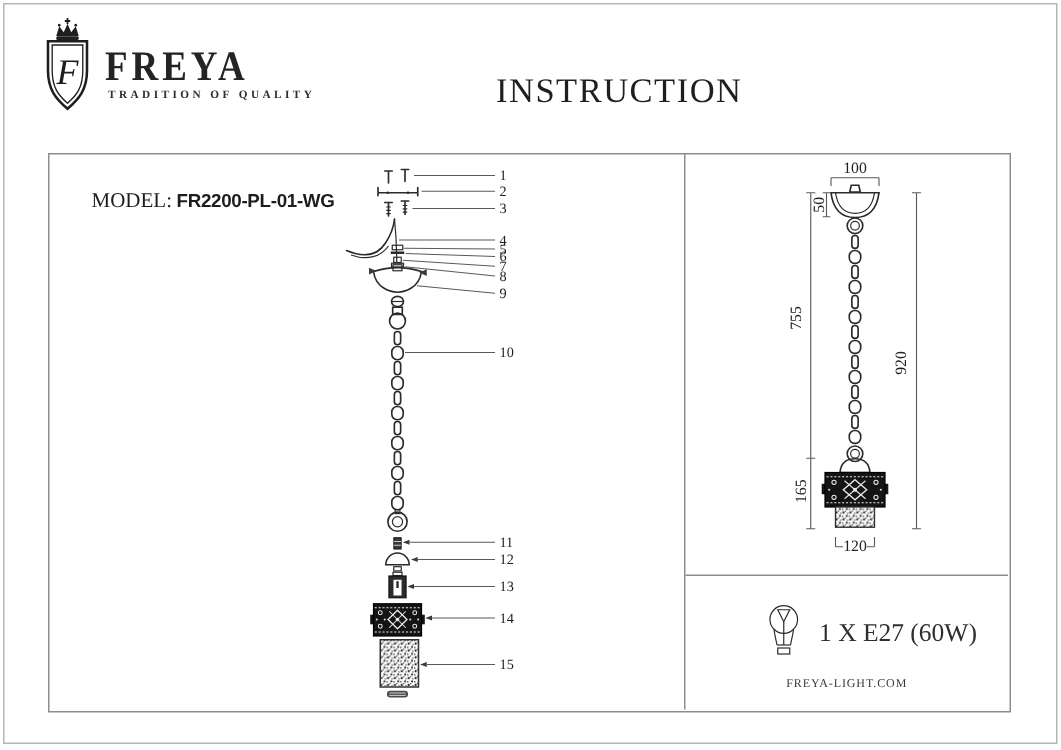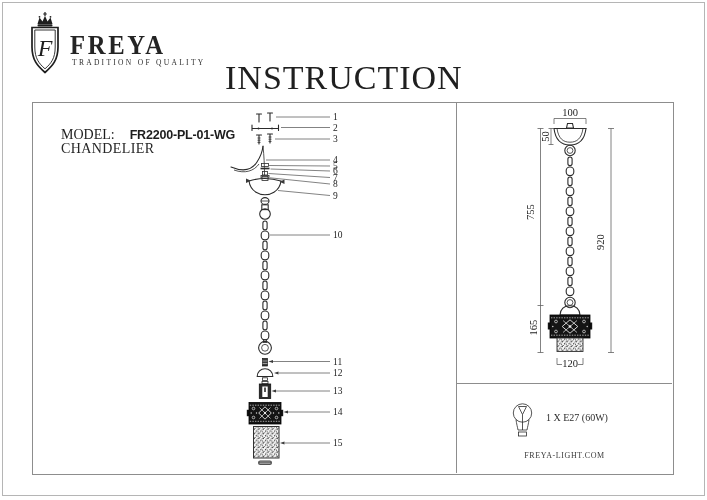--- a/index.html
+++ b/index.html
@@ -10,37 +10,37 @@
   .abs{position:absolute;}
   #page-border{left:2px;top:2px;width:701px;height:492px;border:1px solid #b5b5b5;}
   
   #brand-wordmark{
     left:70px;top:31px;font-size:28px;font-weight:bold;letter-spacing:3px;
     color:#242424;transform:scaleX(0.88);transform-origin:left top;line-height:28px;
     white-space:nowrap;
   }
   #brand-tagline{
     left:72px;top:58px;font-size:7.5px;letter-spacing:2.3px;color:#2d2d2d;
-    white-space:nowrap;font-weight:normal;
+    white-space:nowrap;font-weight:bold;
   }
   #page-title{
-    left:225px;top:62px;width:270px;text-align:left;font-size:34px;
+    left:225px;top:45px;width:270px;text-align:right;font-size:23px;
     letter-spacing:1px;color:#1f1f1f;line-height:32px;white-space:nowrap;
   }
   
   #content-frame{left:32px;top:102px;width:640px;height:371px;border:1px solid #8d8d8d;}
   #panel-divider{left:456px;top:102px;width:1px;height:371px;background:#8d8d8d;}
   #right-divider{left:457px;top:383px;width:215px;height:1px;background:#8d8d8d;}
   
   #model-block{left:61px;top:127px;line-height:14px;white-space:nowrap;}
   #model-label{font-weight:normal;font-variant:small-caps;font-size:14px;color:#1d1d1d;}
-  #model-value{font-family:"Liberation Sans", sans-serif;font-weight:bold;font-size:12.5px;letter-spacing:-0.2px;color:#1d1d1d;margin-left:15px;}
+  #model-value{font-family:"Liberation Sans", sans-serif;font-weight:bold;font-size:12.5px;letter-spacing:-0.2px;color:#1d1d1d;margin-left:3px;}
   #product-type{font-variant:small-caps;font-size:14px;letter-spacing:0.4px;color:#262626;}
   
-  #bulb-spec{left:546px;top:412px;font-size:10px;color:#2e2e2e;white-space:nowrap;}
+  #bulb-spec{left:546px;top:412px;font-size:17px;color:#2e2e2e;white-space:nowrap;}
   #website-url{left:457px;top:451px;width:215px;text-align:center;font-size:8px;
     letter-spacing:0.6px;color:#3a3a3a;font-weight:normal;}
   
   #diagram-svg{left:0;top:0;width:707px;height:500px;}
   svg text{font-family:"Liberation Serif", serif;}
   .ln{stroke:#2b2b2b;fill:none;stroke-width:1.1;stroke-linecap:round;}
   .lnthin{stroke:#2b2b2b;fill:none;stroke-width:0.8;}
   .ld{stroke:#5a5a5a;stroke-width:0.75;fill:none;}
   .lbl{font-size:9.5px;fill:#1d1d1d;}
   .dim{font-size:10.5px;fill:#222222;}
@@ -68,21 +68,20 @@
 <div id="page-title" class="abs">INSTRUCTION</div>
 
 <div id="content-frame" class="abs"></div>
 <div id="panel-divider" class="abs"></div>
 <div id="right-divider" class="abs"></div>
 
 <div id="model-block" class="abs">
   <div>
     <span id="model-label">MODEL:</span><span id="model-value">FR2200-PL-01-WG</span>
   </div>
-  <div id="product-type">CHANDELIER</div>
 </div>
 
 <svg id="diagram-svg" class="abs" viewBox="0 0 707 500">
   <defs>
     <pattern id="speckle" width="4.6" height="4.6" patternUnits="userSpaceOnUse">
       <rect width="4.6" height="4.6" fill="#fbfbfb"></rect>
       <circle cx="1.1" cy="1.3" r="0.75" fill="#1b1b1b"></circle>
       <circle cx="3.3" cy="3.5" r="0.7" fill="#2a2a2a"></circle>
       <circle cx="2.4" cy="0.4" r="0.45" fill="#333333"></circle>
       <circle cx="0.5" cy="3.8" r="0.5" fill="#222222"></circle>

